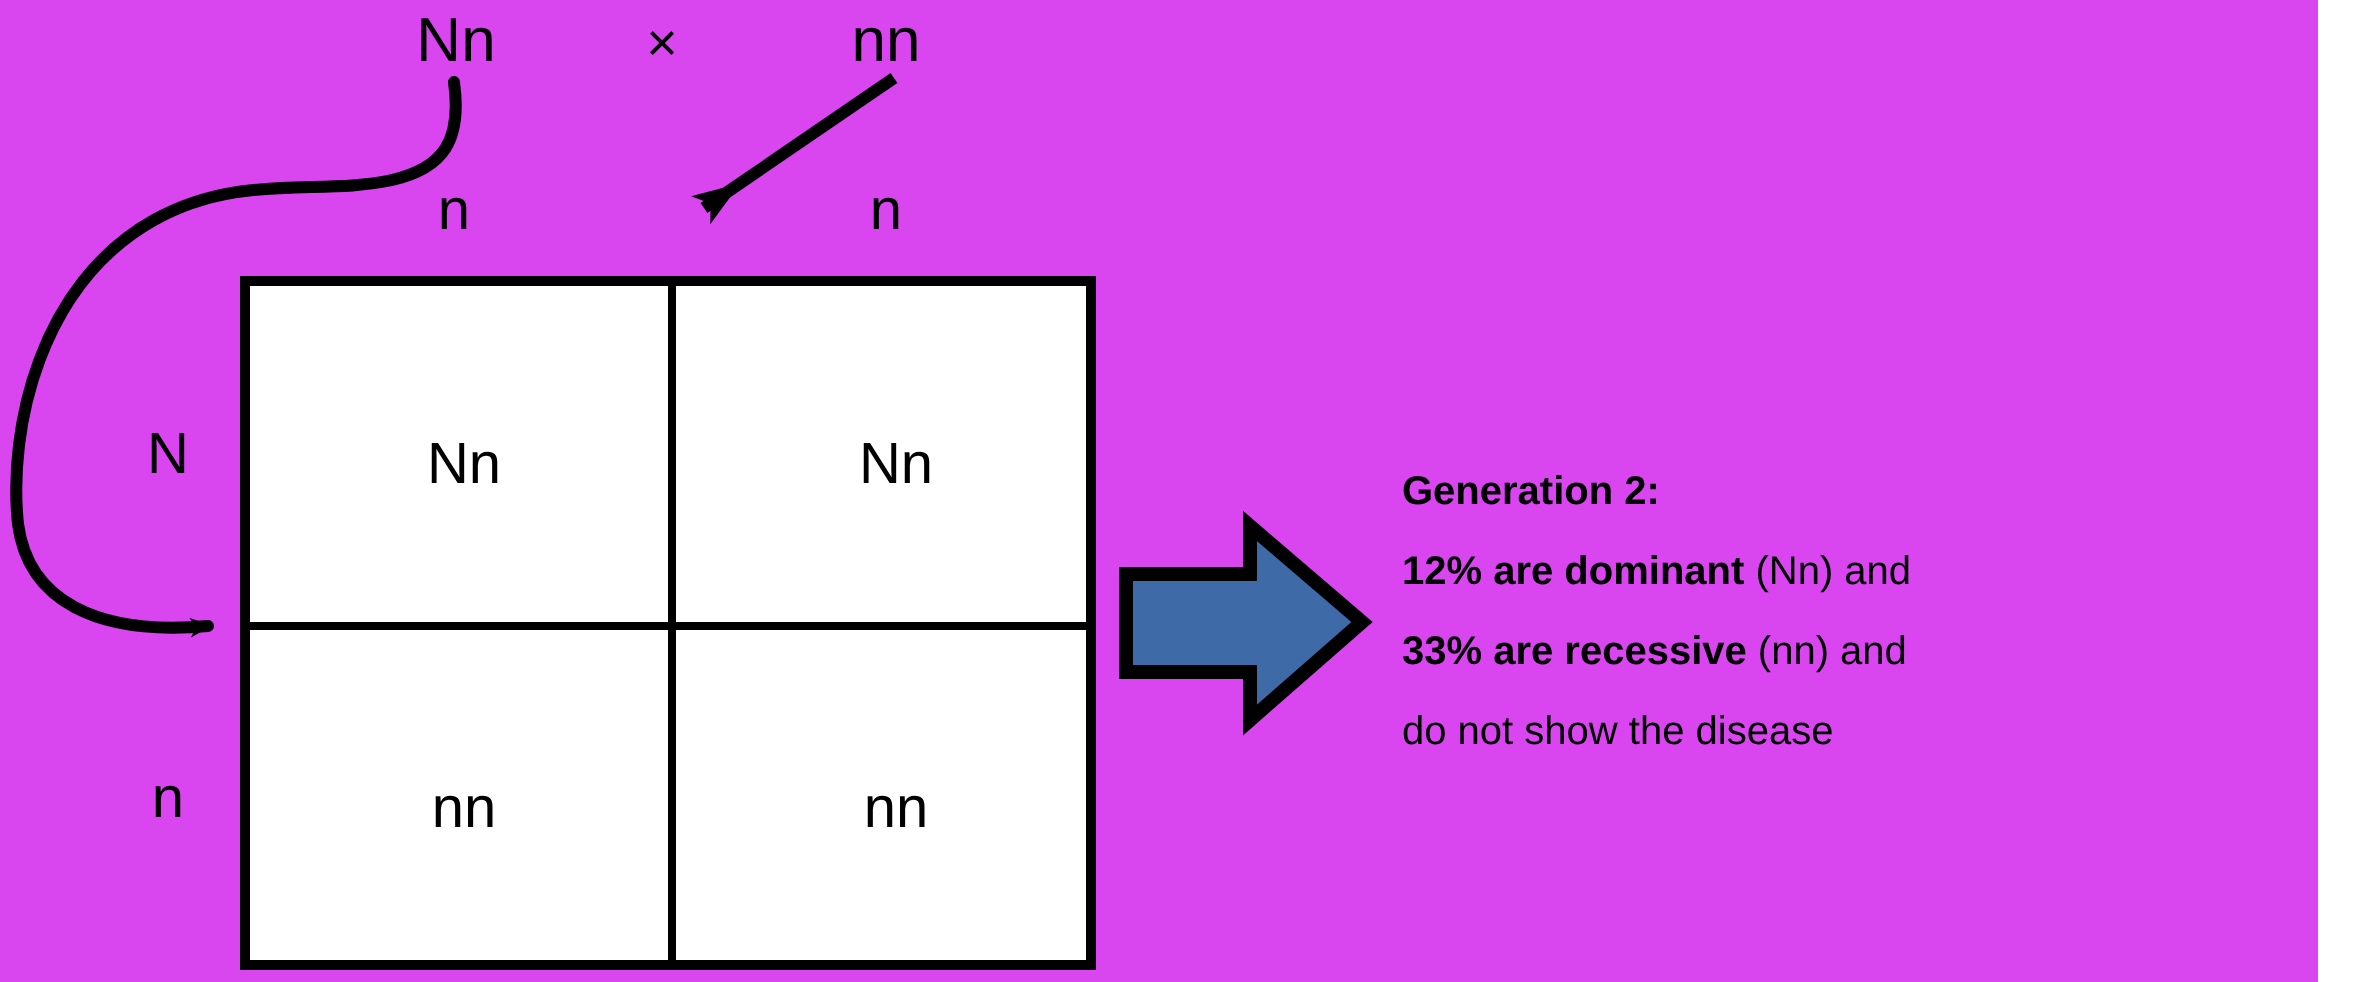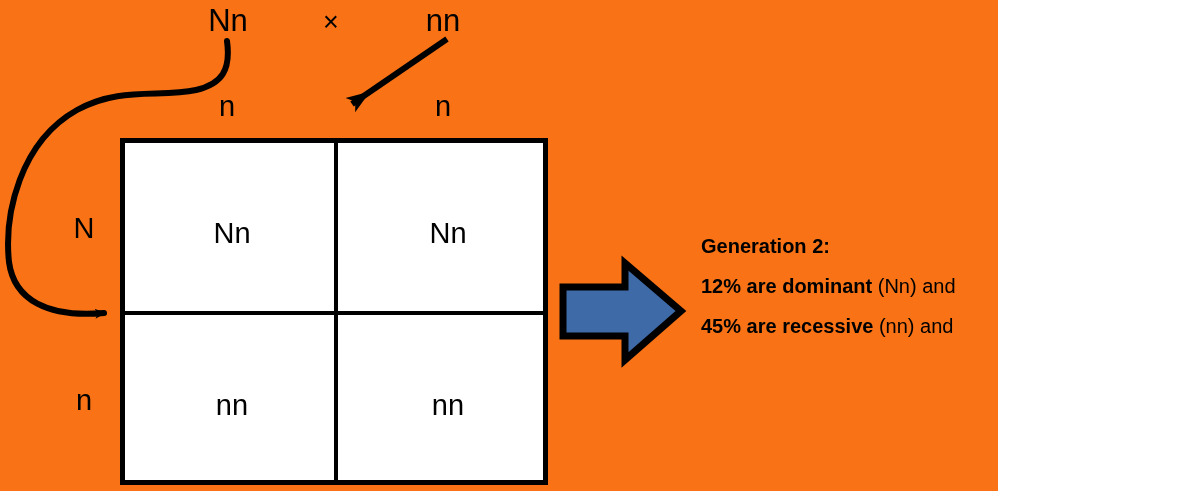--- a/index.html
+++ b/index.html
@@ -6,23 +6,23 @@
     margin: 0;
     padding: 0;
     background: #ffffff;
   }
   body {
     font-family: "Liberation Sans", sans-serif;
     color: #000000;
   }
   #canvas {
     position: relative;
-    width: 998px;
+    width: 1159px;
     height: 491px;
-    background: #f97316;
+    background: #d946ef;
     overflow: hidden;
   }
 
   
   .txt {
     position: absolute;
     white-space: nowrap;
     line-height: 1;
     color: #000;
   }
@@ -166,17 +166,18 @@
                L 563,336 Z" fill="#3F6AA8" stroke="#000" stroke-width="7" stroke-linejoin="miter"></path>
     </g>
   </svg>
 
   <div id="description">
     <span class="ln" style="font-weight:bold;">Generation 2:</span>
 
     <span class="ln"><b>12% are dominant</b><span> (Nn) and</span></span>
 
 
-    <span class="ln"><b>45% are recessive</b><span> (nn) and</span></span>
+    <span class="ln"><b>33% are recessive</b><span> (nn) and</span></span>
 
+    <span class="ln"><span>do not show the disease</span></span>
   </div>
 
 </div>
 
 </body></html>

